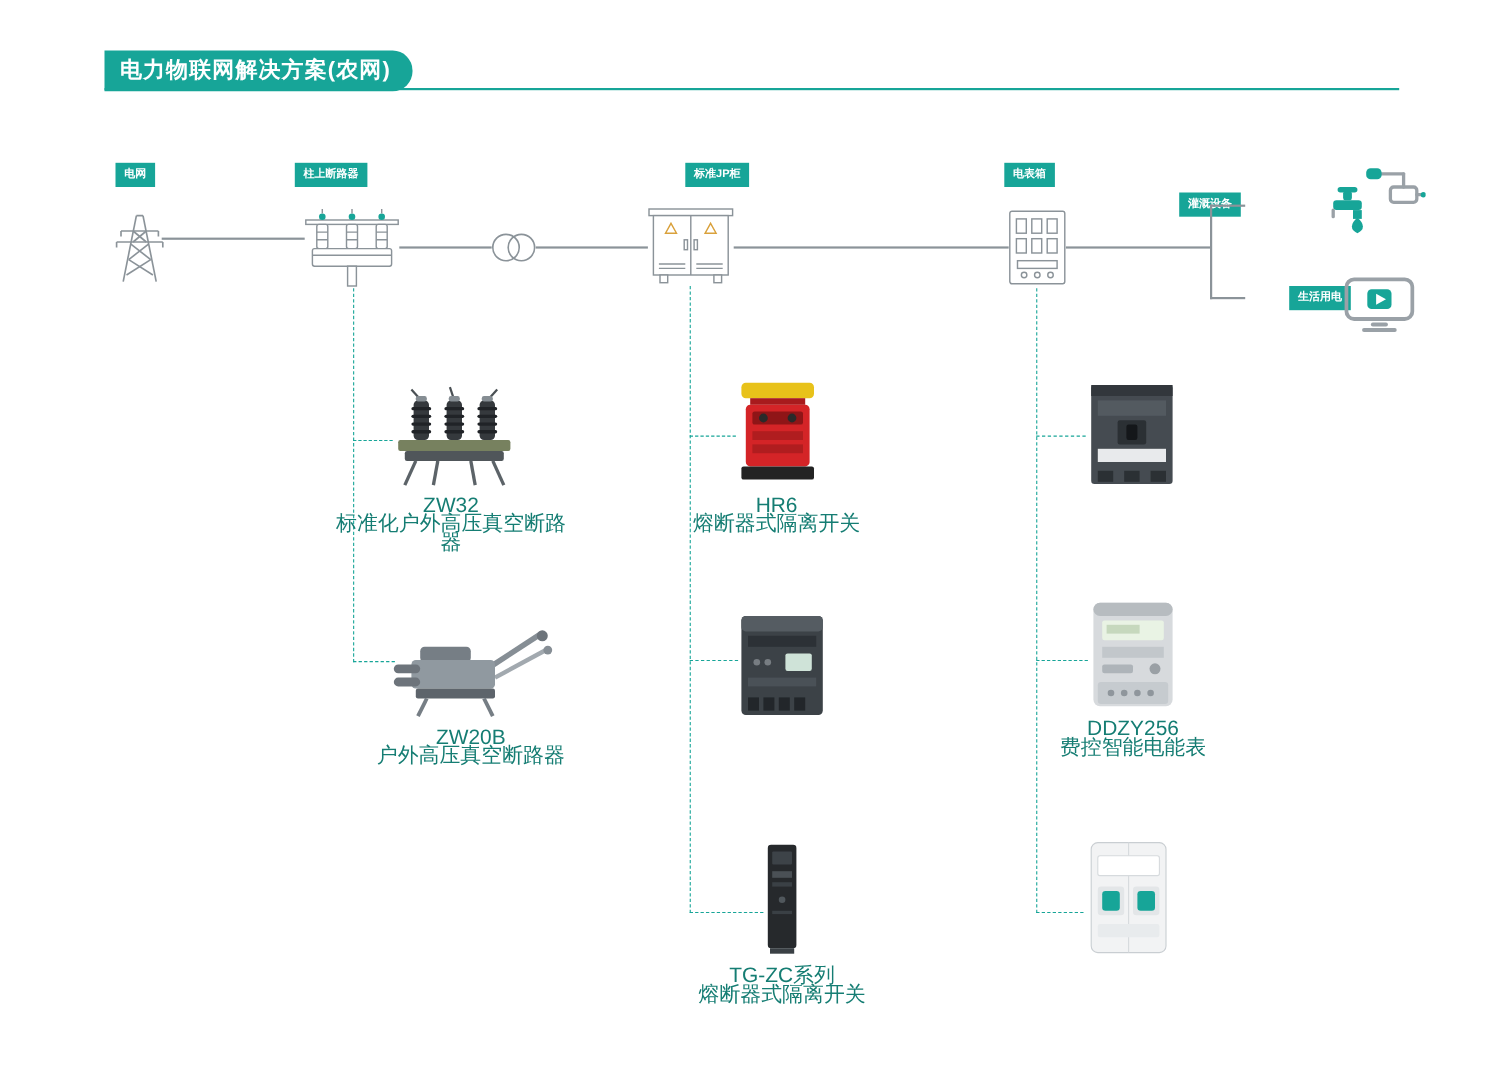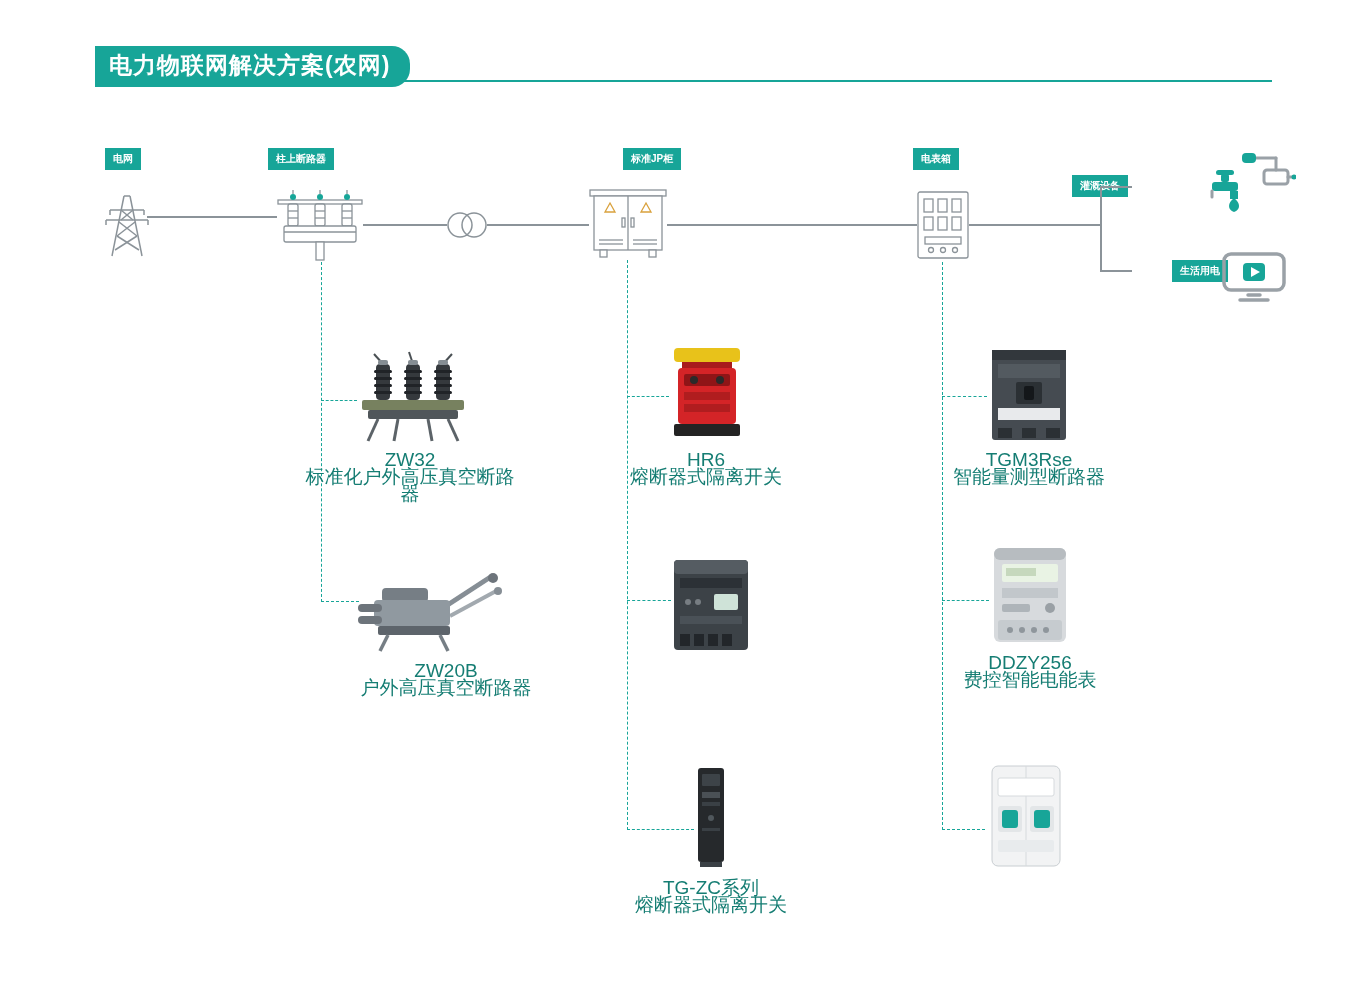--- a/index.html
+++ b/index.html
@@ -1,21 +1,21 @@
 <!DOCTYPE html>
 <html style="--accent: #17A598;"><head>
 <meta charset="utf-8">
 <style>
   :root { --accent:#17A598; --line:#8b9399; --label:#157d73; }
   * { margin:0; padding:0; box-sizing:border-box; }
   body { background:#fff; font-family:"Liberation Sans","DejaVu Sans",sans-serif; }
   .stage { position:relative; width:1350px; height:981px; background:#fff; overflow:hidden; }
 
   .title-badge { position:absolute; left:95px; top:46px; background:var(--accent); color:#fff;
-                 font-size:23px; font-weight:bold; padding:4px 20px 6px 14px;
+                 font-size:20px; font-weight:bold; padding:4px 20px 6px 14px;
                  border-radius:0 18px 18px 0; letter-spacing:1px; white-space:nowrap; }
   .title-rule  { position:absolute; left:95px; top:80px; width:1177px; height:2px; background:var(--accent); }
 
   .node-badge { position:absolute; background:var(--accent); color:#fff; font-size:10px; font-weight:bold;
                 padding:2px 8px 3px; line-height:17px; white-space:nowrap; }
 
   .hline { position:absolute; height:1.5px; background:var(--line); }
   .vline { position:absolute; width:1.5px; background:var(--line); }
   .hdash { position:absolute; height:0; border-top:1.5px dashed var(--accent); }
   .vdash { position:absolute; width:0; border-left:1.5px dashed var(--accent); }
@@ -343,34 +343,30 @@
       <rect x="18" y="46" width="16" height="18" rx="3" fill="#17A598"></rect>
       <rect x="50" y="46" width="16" height="18" rx="3" fill="#17A598"></rect>
       <rect x="14" y="76" width="56" height="12" rx="2" fill="#e8ebed"></rect>
     </svg>
   </div>
 
   <div class="plabel" style="left:300px;top:451px;">
     <div class="pmodel">ZW32</div>
     <div class="pdesc">标准化户外高压真空断路器</div>
   </div>
-  <div class="plabel" style="left:336px;top:662px;">
+  <div class="plabel" style="left:318px;top:662px;">
     <div class="pmodel">ZW20B</div>
     <div class="pdesc">户外高压真空断路器</div>
   </div>
   <div class="plabel" style="left:596px;top:451px;">
     <div class="pmodel">HR6</div>
     <div class="pdesc">熔断器式隔离开关</div>
   </div>
   <div class="plabel" style="left:601px;top:879px;">
     <div class="pmodel">TG-ZC系列</div>
     <div class="pdesc">熔断器式隔离开关</div>
   </div>
-  <div class="plabel" style="left:919px;top:451px;">
-    <div class="pmodel">TGM3Rse</div>
-    <div class="pdesc">智能量测型断路器</div>
-  </div>
   <div class="plabel" style="left:920px;top:654px;">
     <div class="pmodel">DDZY256</div>
     <div class="pdesc">费控智能电能表</div>
   </div>
 
 </div>
 
 </body></html>

